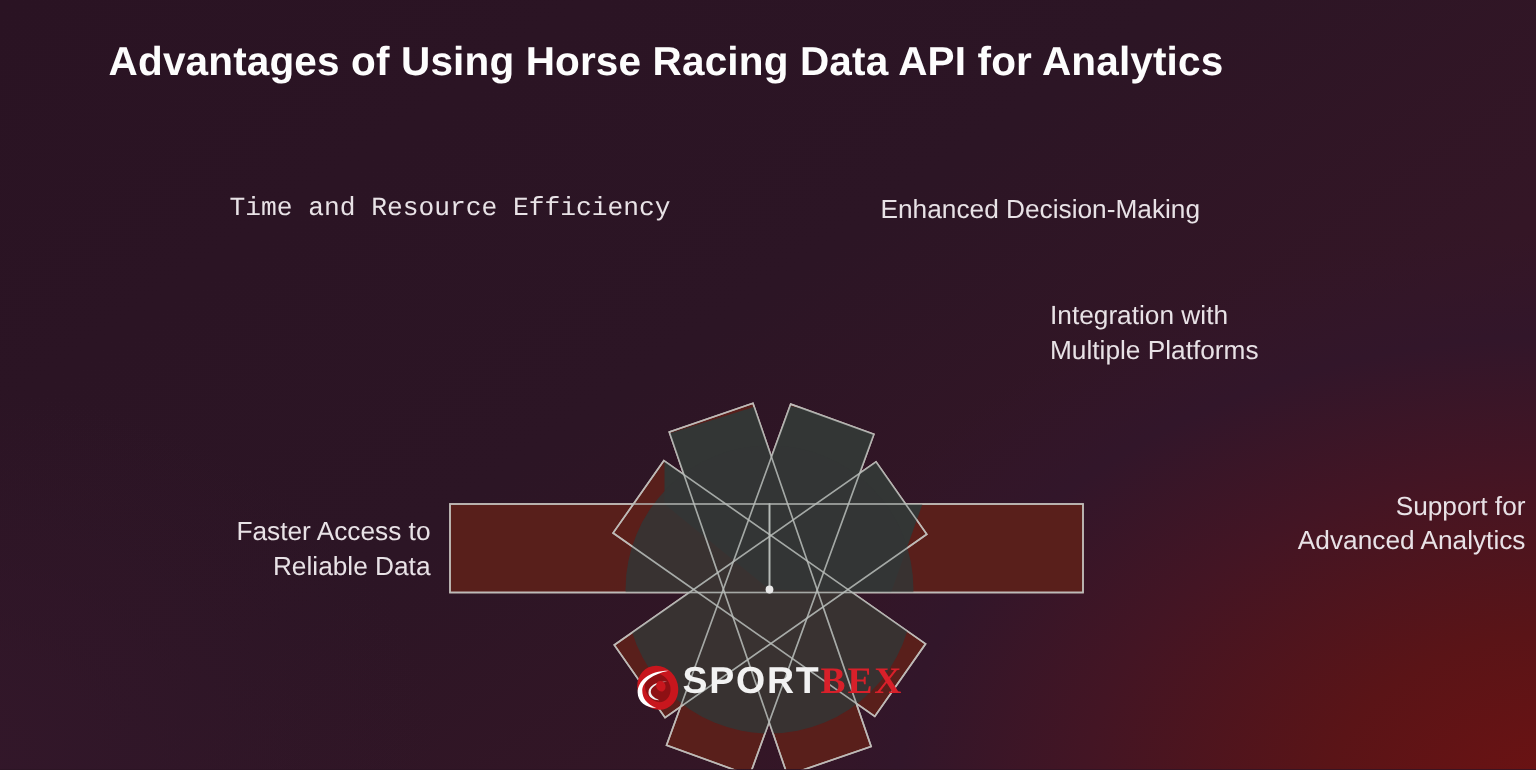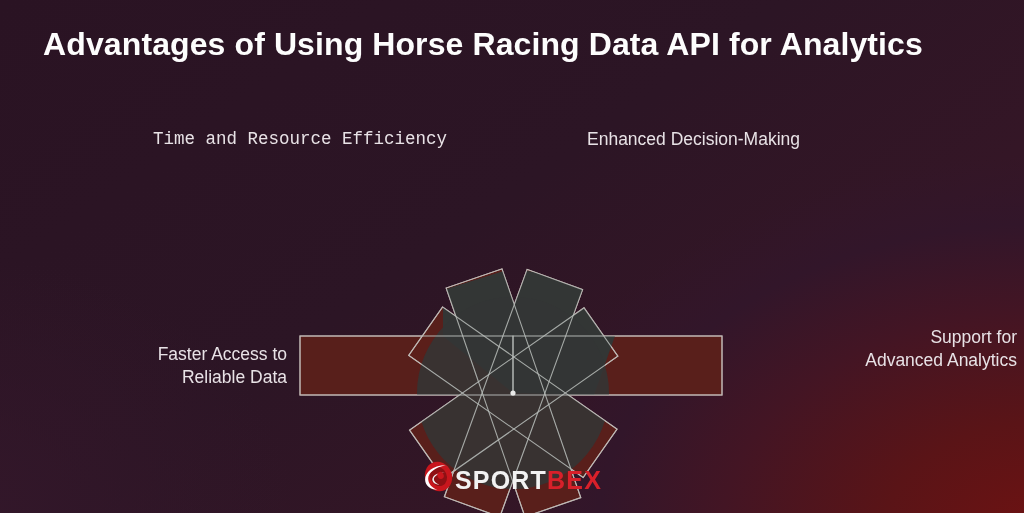--- a/index.html
+++ b/index.html
@@ -26,26 +26,25 @@
     overflow: hidden;
   }
 
   
   .title {
     position: absolute;
     top: 25px;
     left: 0;
     width: 888px;
     text-align: center;
-    font-size: 32px;
+    font-size: 27px;
     font-weight: bold;
     color: #fdfdfd;
     letter-spacing: 0.1px;
     line-height: 1.2;
-    padding-left: 39px;
   }
 
   
   .pinwheel {
     position: absolute;
     top: 0;
     left: 0;
     width: 1024px;
     height: 513px;
   }
@@ -63,37 +62,37 @@
   .lbl-enhanced    { left: 577px; top: 128px; width: 400px; text-align: left; margin-left: 10px; }
   .lbl-improved    { left:  15px; top: 199px; width: 310px; text-align: right; }
   .lbl-integration { left: 700px; top: 199px; width: 300px; text-align: left; }
   .lbl-faster      { left:  15px; top: 343px; width: 272px; text-align: right; }
   .lbl-support     { left: 737px; top: 326px; width: 280px; text-align: right; }
 
   
   .logo {
     position: absolute;
     left: 0;
-    top: 460px;
+    top: 442px;
     width: 1024px;
     display: flex;
-    align-items: flex-end;
+    align-items: flex-start;
     justify-content: center;
     gap: 0;
   }
   .logo-mark { width: 33px; height: 33px; display: block; }
   .logo-text {
     font-size: 25px;
     font-weight: bold;
     letter-spacing: 1.2px;
     line-height: 1;
     display: flex;
   }
   .logo-sport { color: #f2f2f2; }
-  .logo-bex   { color: #d8202a; }
+  .logo-bex   { color: #d8202a; font-family: Liberation Serif, serif; }
 </style>
 </head>
 <body>
 
 <div id="infographic">
 
   <div class="title">Advantages of Using Horse Racing Data API for Analytics</div>
 
   <svg class="pinwheel" viewBox="0 0 1024 513">
     <defs>
@@ -148,20 +147,22 @@
       <rect x="-106" y="-29" width="213" height="59" transform="translate(513,393) rotate(325)"></rect>
     </g>
 
     <circle cx="513" cy="393" r="2.6" fill="#e9e9e9"></circle>
   </svg>
 
   <div class="label lbl-time">Time and Resource Efficiency</div>
   <div class="label lbl-faster">Faster Access to
 Reliable Data</div>
   <div class="label lbl-enhanced">Enhanced Decision-Making</div>
+  <div class="label lbl-integration">Integration with
+Multiple Platforms</div>
   <div class="label lbl-support">Support for
 Advanced Analytics</div>
 
   <div class="logo">
     <svg class="logo-mark" viewBox="0 0 64 64">
       <ellipse cx="32" cy="32" rx="26" ry="29" transform="rotate(-24 32 32)" fill="#c8161d"></ellipse>
       <ellipse cx="32" cy="32" rx="16" ry="19" transform="rotate(-24 32 32)" fill="#8e1014"></ellipse>
       <path d="M46 10 C20 10 6 24 6 38 C6 50 17 58 30 58 C18 54 12 45 12 36 C12 24 26 14 46 10 Z" fill="#ffffff"></path>
       <path d="M44 24 C30 24 20 30 20 38 C20 44 26 48 34 48 C26 45 23 41 23 37 C23 31 32 26 44 24 Z" fill="#f0f0f0"></path>
       <ellipse cx="36" cy="30" rx="6" ry="7" transform="rotate(-24 36 30)" fill="#c8161d"></ellipse>

